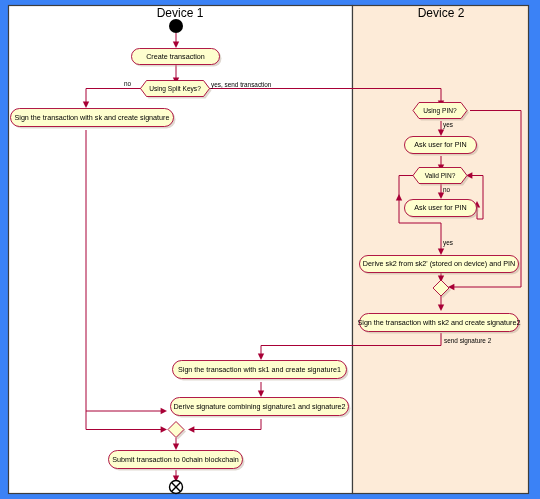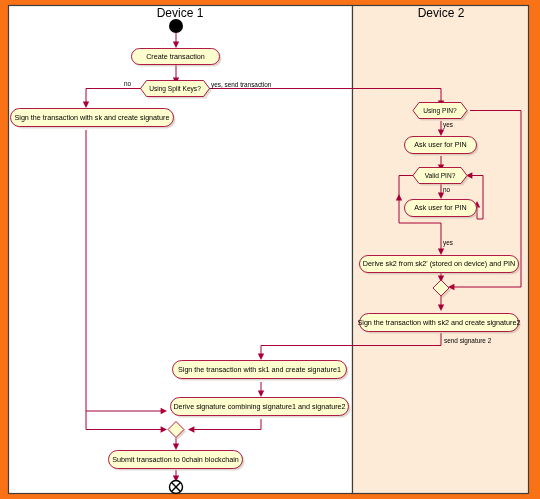--- a/index.html
+++ b/index.html
@@ -1,18 +1,18 @@
 <!DOCTYPE html>
 <html><head>
 <meta charset="utf-8">
 <style>
   html,body{margin:0;padding:0;background:#ffffff;}
   body{width:540px;height:499px;overflow:hidden;
        font-family:"Liberation Sans","DejaVu Sans",sans-serif;}
-  #diagram{position:relative;width:540px;height:499px;background:#f97316;}
+  #diagram{position:relative;width:540px;height:499px;background:#3b82f6;}
   svg{display:block;}
   .lane-title{font-size:12px;fill:#000000;text-anchor:middle;}
   .node-label{font-size:7.2px;fill:#000000;text-anchor:middle;dominant-baseline:middle;}
   .dec-label{font-size:6.6px;fill:#000000;text-anchor:middle;dominant-baseline:middle;}
   .edge-label{font-size:6.4px;fill:#000000;}
   .node-rect{fill:#FEFECE;stroke:#A80036;stroke-width:0.9;}
   .node-shadow{fill:#b8a89a;opacity:.45;}
   .dec-poly{fill:#FEFECE;stroke:#A80036;stroke-width:0.9;}
   .merge-poly{fill:#FEFECE;stroke:#A80036;stroke-width:0.9;}
   .edge{stroke:#A80036;stroke-width:1;fill:none;}

